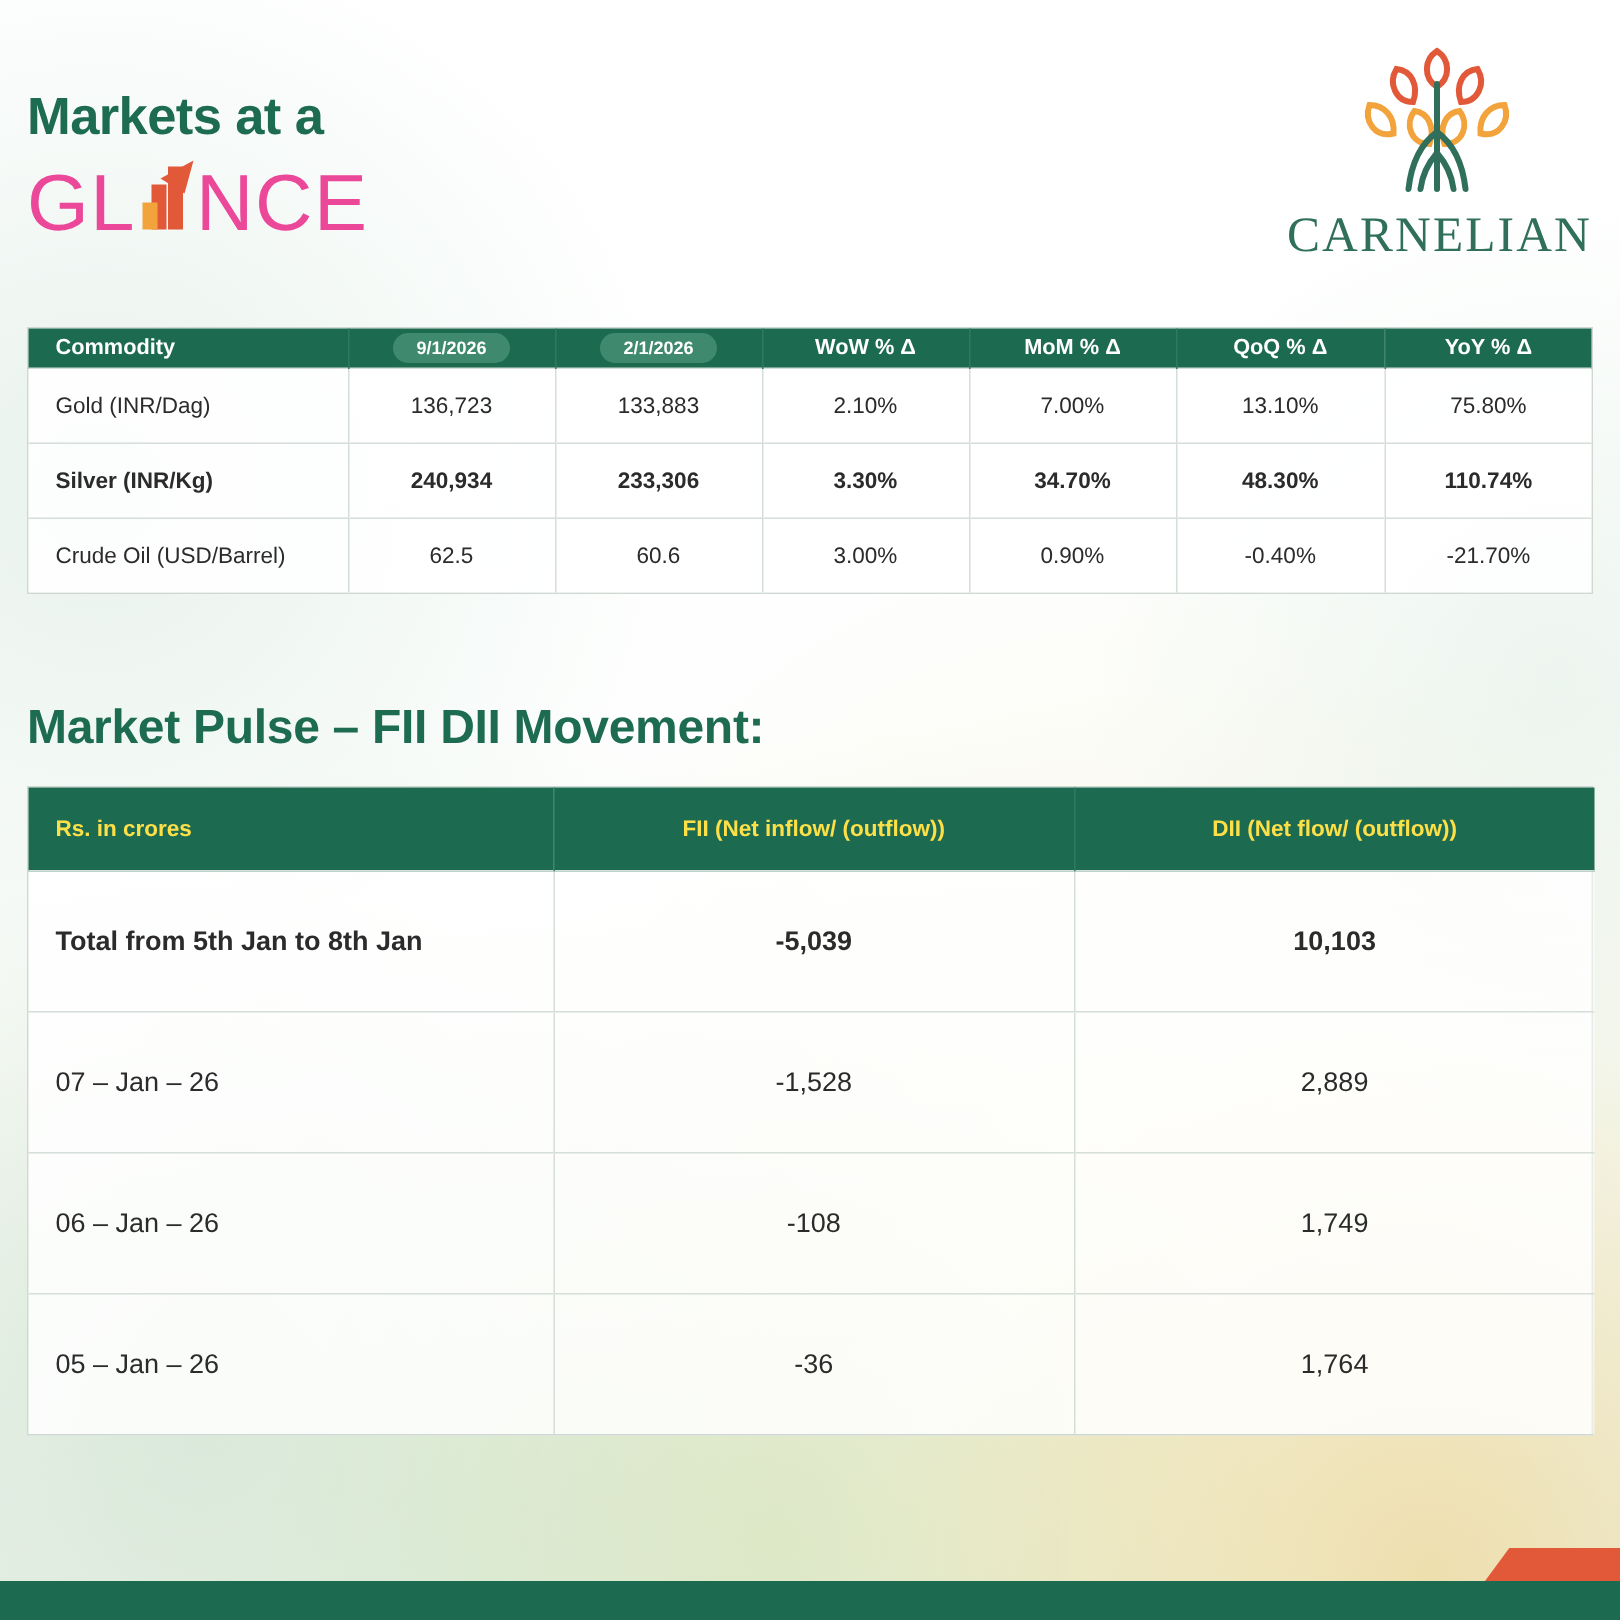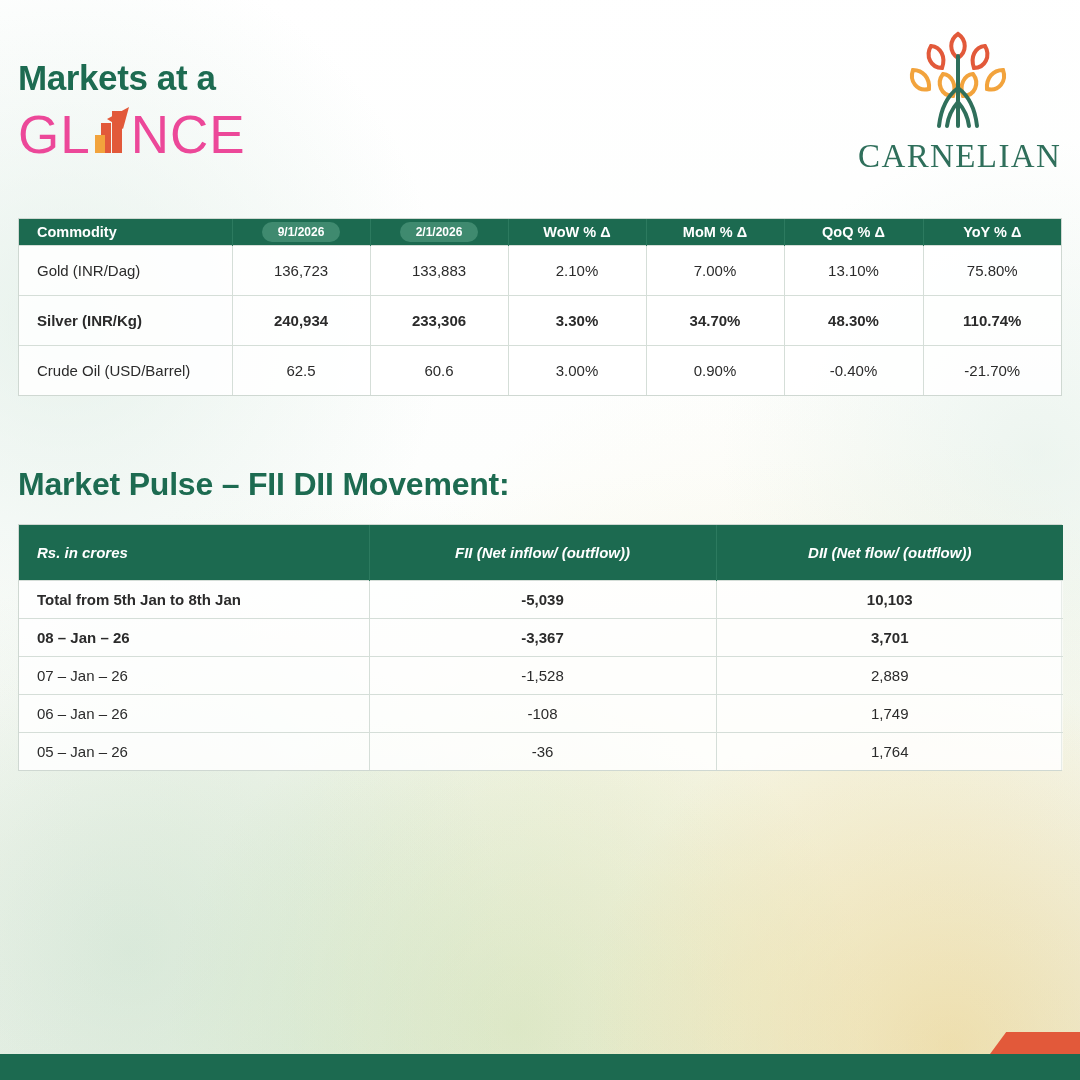--- a/index.html
+++ b/index.html
@@ -99,28 +99,28 @@
     font-size: 32px; font-weight: bold; color: #1d6b51; letter-spacing: -0.2px;
   }
 
   
   .fii-wrap {
     position: absolute; top: 524px; left: 18px; width: 1044px;
     border: 1px solid #cfd8d2;
     background: rgba(255,255,255,0.7);
   }
   .fii-wrap .tbl th {
-    background: #1c6a50; color: #ffffff; font-size: 15px; font-weight: bold;
-    padding: 19px 12px; text-align: center; border-right: 1px solid #2c7a5f; font-style: italic;
+    background: #1c6a50; color: #fde047; font-size: 15px; font-weight: bold;
+    padding: 19px 12px; text-align: center; border-right: 1px solid #2c7a5f;
   }
   .fii-wrap .tbl th:first-child { text-align: left; padding-left: 18px; }
   .fii-wrap .tbl th:last-child { border-right: none; }
   .fii-wrap .tbl td {
-    font-size: 15px; color: #2b2b2b; text-align: center;
-    padding: 10px 0; border-top: 1px solid #d5ded8; border-right: 1px solid #d5ded8;
+    font-size: 18px; color: #2b2b2b; text-align: center;
+    padding: 36px 0; border-top: 1px solid #d5ded8; border-right: 1px solid #d5ded8;
     background: rgba(255,255,255,0.5);
   }
   .fii-wrap .tbl td:first-child { text-align: left; padding-left: 18px; }
   .fii-wrap .tbl td:last-child { border-right: none; }
 
   
   .footer-bar {
     position: absolute; left: 0; bottom: 0; width: 1080px; height: 26px;
     background: #1c6a50;
   }
@@ -246,25 +246,20 @@
           <th>FII (Net inflow/ (outflow))</th>
           <th>DII (Net flow/ (outflow))</th>
         </tr>
       </thead>
       <tbody>
         <tr class="row-bold">
           <td>Total from 5th Jan to 8th Jan</td>
           <td class="neg">-5,039</td>
           <td>10,103</td>
         </tr>
-        <tr class="row-bold">
-          <td>08 – Jan – 26</td>
-          <td class="neg">-3,367</td>
-          <td>3,701</td>
-        </tr>
         <tr>
           <td>07 – Jan – 26</td>
           <td class="neg">-1,528</td>
           <td>2,889</td>
         </tr>
         <tr>
           <td>06 – Jan – 26</td>
           <td class="neg">-108</td>
           <td>1,749</td>
         </tr>

